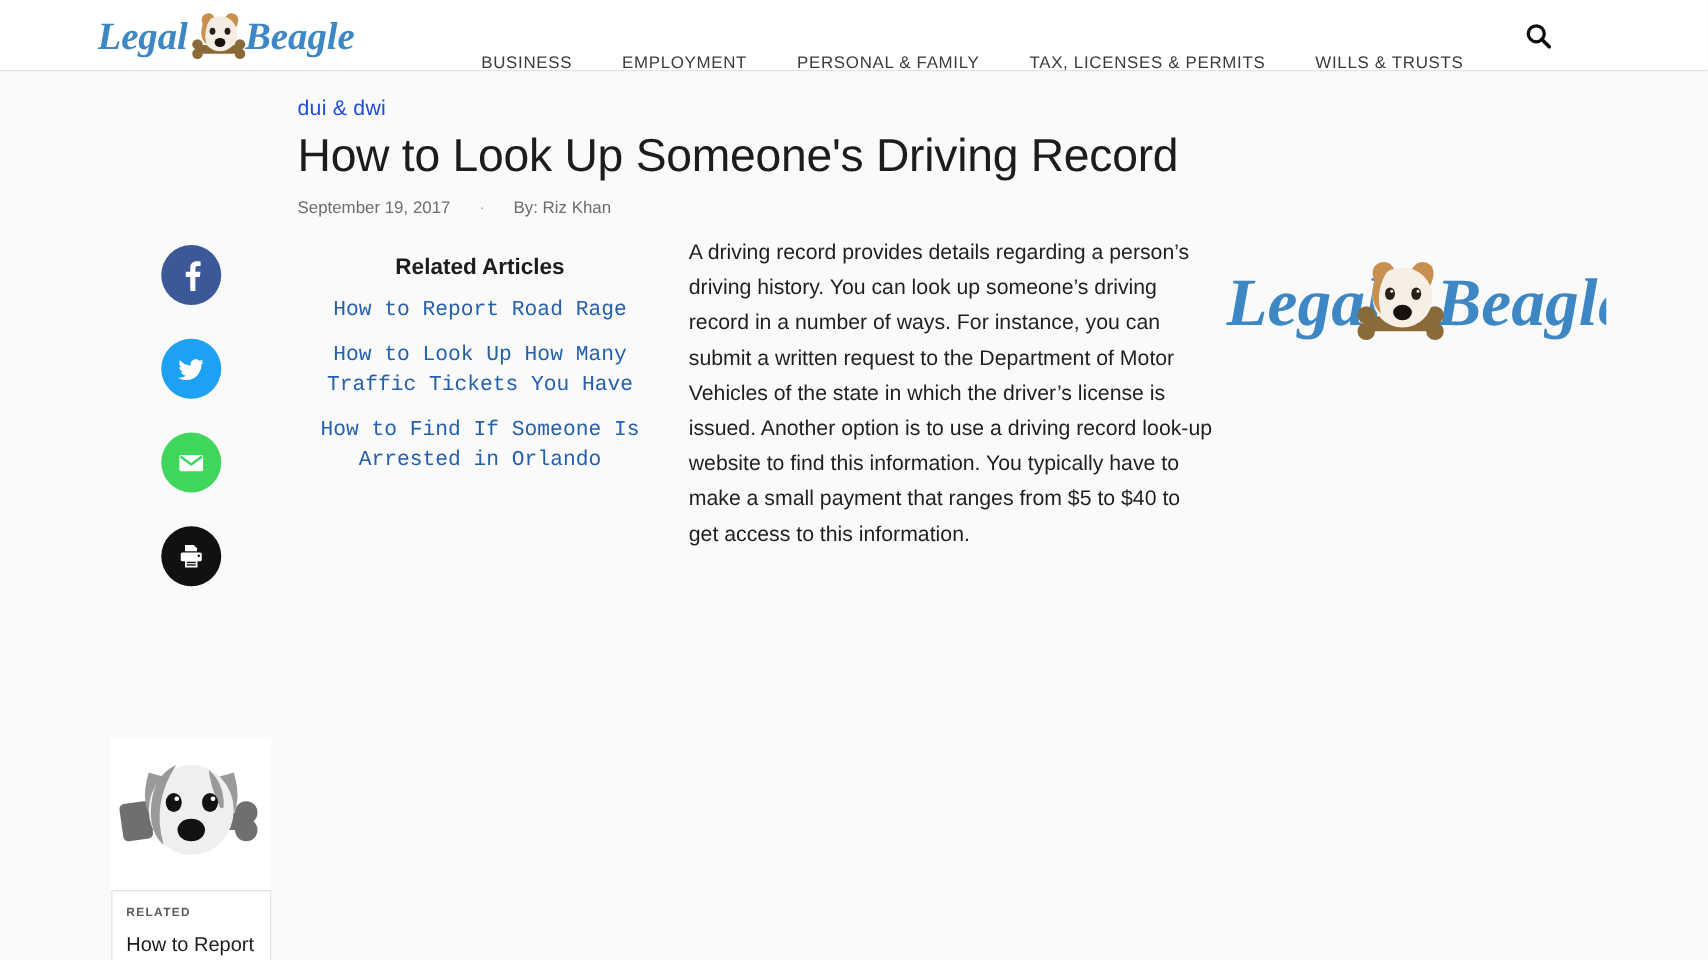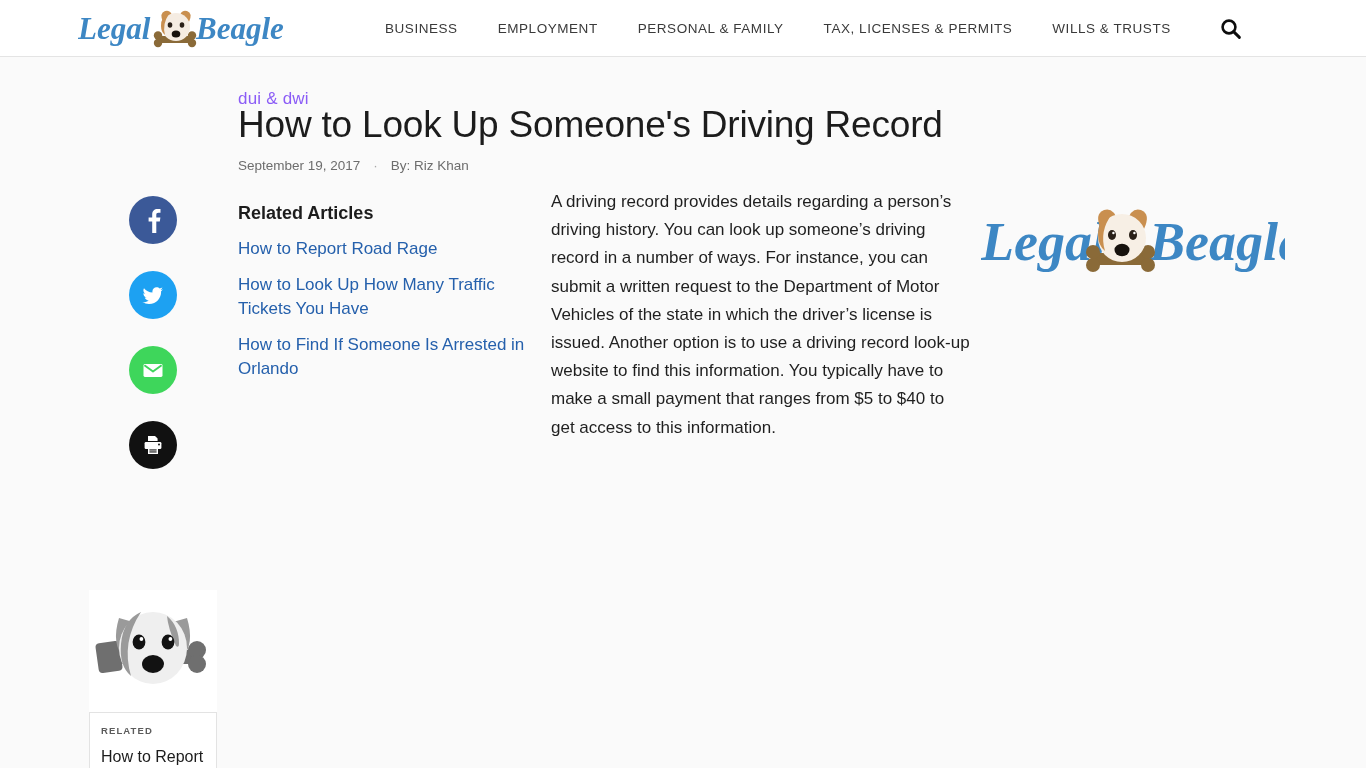--- a/index.html
+++ b/index.html
@@ -21,95 +21,96 @@
   .logo-wrap {
     position: absolute; left: 78px; top: 6px;
     width: 212px; height: 45px;
     display: flex; align-items: center;
   }
   .logo-svg { width: 212px; height: 45px; display: block; }
 
   .main-nav {
     position: absolute; left: 385px; top: 0;
     height: 57px;
-    display: flex; align-items: center;
+    display: flex; align-items: flex-end;
     gap: 40px;
   }
   .nav-item {
     font-size: 13.5px;
     letter-spacing: 0.55px;
     color: #3a3a3a;
     text-decoration: none;
     white-space: nowrap;
     font-weight: 400;
   }
   .search-btn {
     position: absolute; left: 1216px; top: 14px;
     width: 30px; height: 30px;
     display: flex; align-items: center; justify-content: center;
     background: none; border: none; padding: 0; cursor: pointer;
   }
 
   
   .breadcrumb {
-    position: absolute; left: 238px; top: 89px;
+    position: absolute; left: 238px; top: 77px;
     font-size: 17px;
-    color: #8b5cf6;
+    color: #1d4ed8;
     letter-spacing: 0.2px;
     text-decoration: none;
   }
   .article-title {
     position: absolute; left: 238px; top: 101px;
     width: 860px;
     margin: 0;
     font-size: 37px;
     line-height: 48px;
     font-weight: 400;
     color: #1c1c1c;
     letter-spacing: -0.2px;
   }
   .byline {
     position: absolute; left: 238px; top: 158px;
     font-size: 13.5px;
     color: #6d6d6d;
-    display: flex; align-items: center; gap: 13px;
+    display: flex; align-items: center; gap: 23px;
   }
   .byline .sep { color: #a8a8a8; }
 
   
   .share-rail {
     position: absolute; left: 129px; top: 196px;
     display: flex; flex-direction: column; gap: 27px;
   }
   .share-btn {
     width: 48px; height: 48px;
     border-radius: 50%;
     display: flex; align-items: center; justify-content: center;
     border: none; padding: 0; cursor: pointer;
   }
   .share-facebook { background: #3b5998; }
   .share-twitter  { background: #1da1f2; }
   .share-email    { background: #3ed65b; }
   .share-print    { background: #111111; }
 
   
-  .related-box { position: absolute; left: 238px; top: 203px; width: 292px; }
+  .related-box { position: absolute; left: 238px; top: 203px; width: 292px; text-align: center; }
   .related-heading {
     margin: 0 0 13px 0;
     font-size: 18px;
     font-weight: 700;
     color: #1c1c1c;
   }
   .related-list { list-style: none; margin: 0; padding: 0; }
   .related-list li { margin-bottom: 12px; }
   .related-link {
     font-size: 17px;
     line-height: 24px;
     color: #2560ac;
     text-decoration: none;
+    font-family: Liberation Mono, monospace;
   }
 
   
   .article-body {
     position: absolute; left: 551px; top: 188px;
     width: 420px;
   }
   .article-body p {
     margin: 0;
     font-size: 17px;

